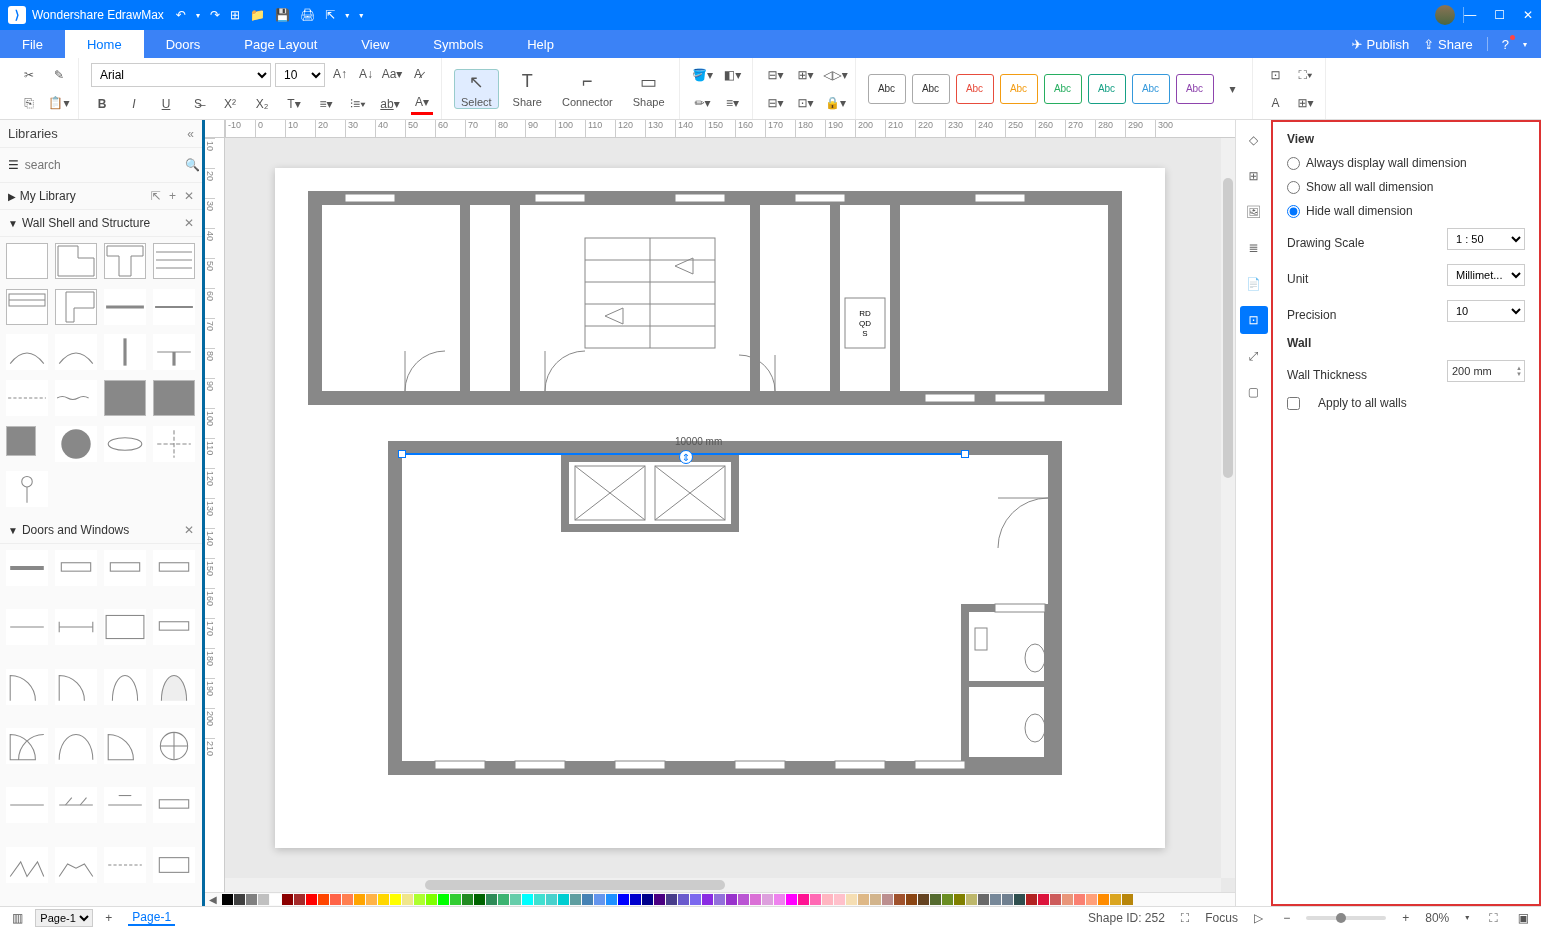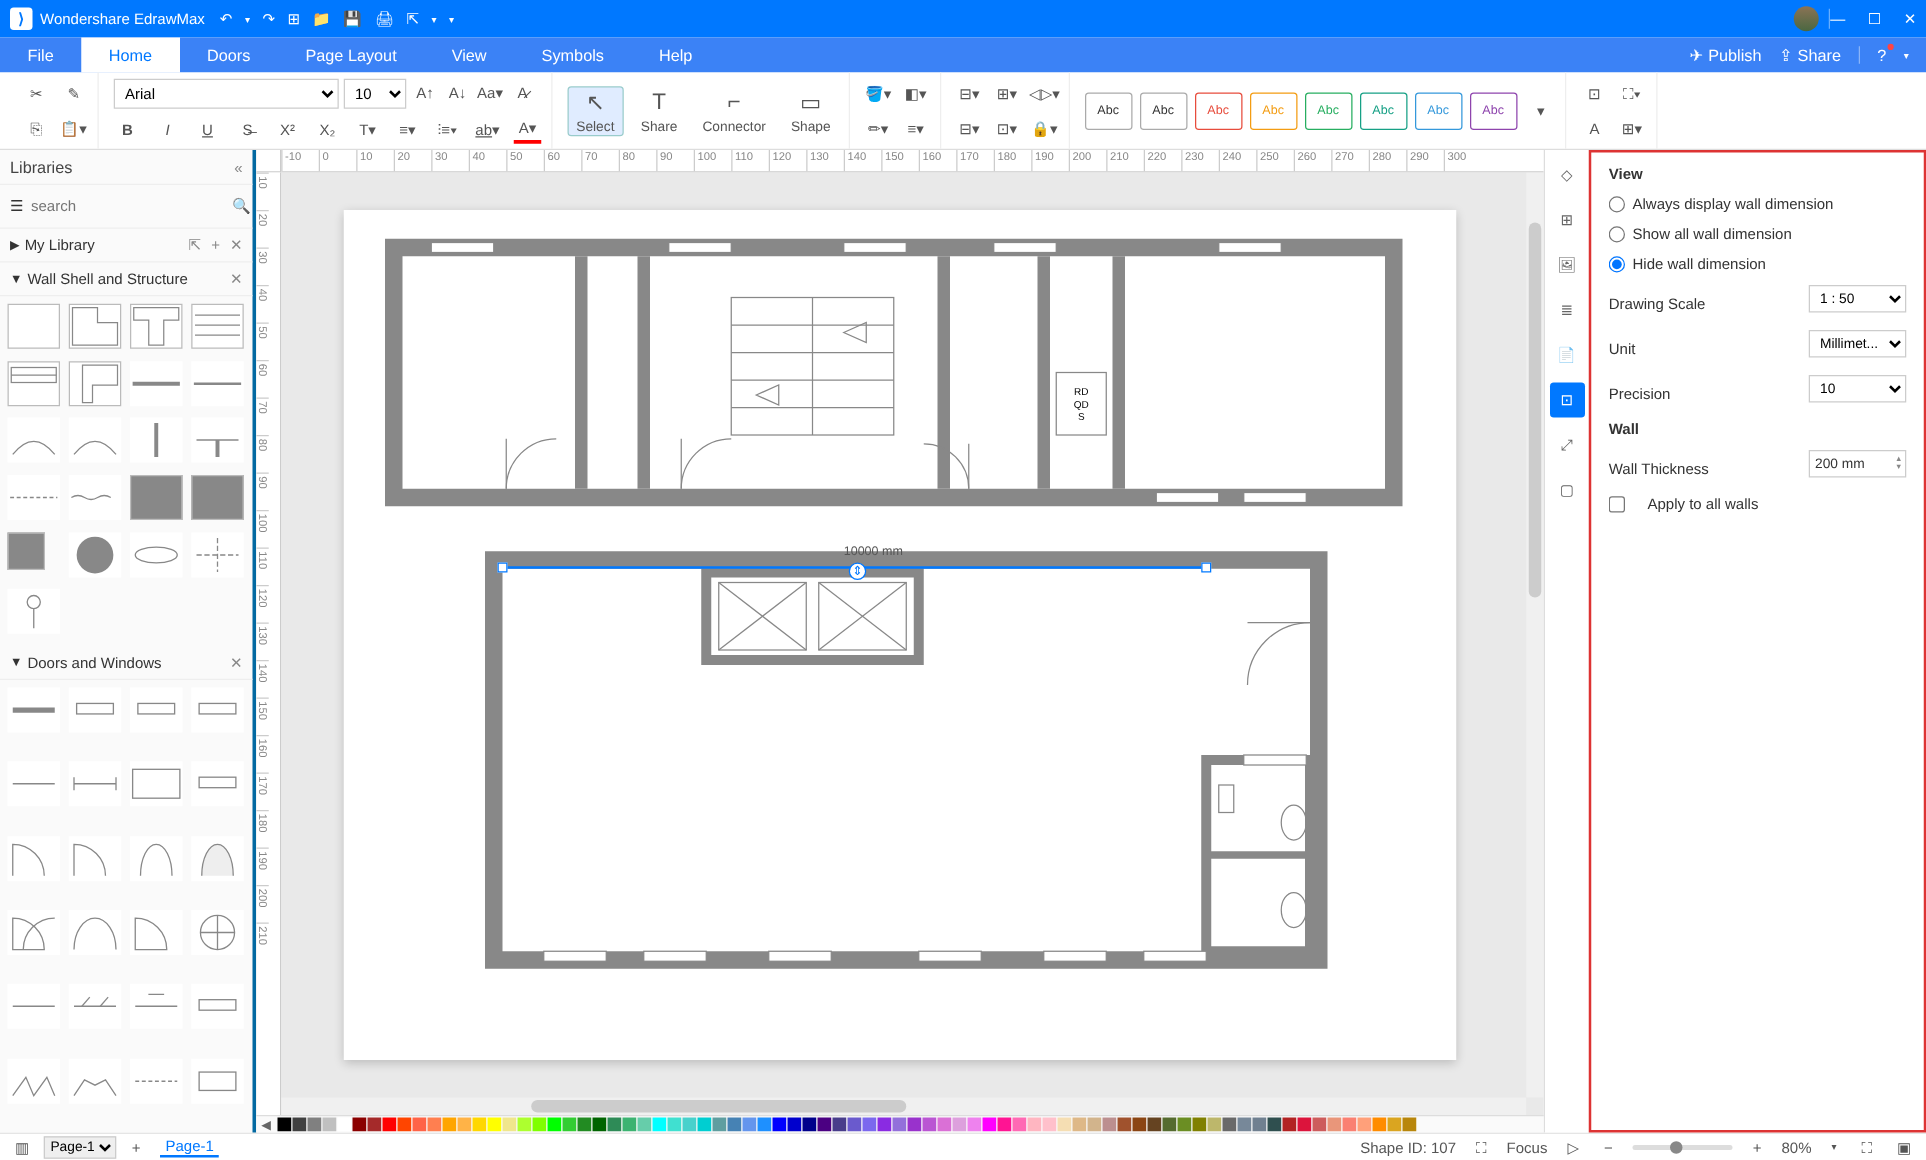--- a/index.html
+++ b/index.html
@@ -823,21 +823,21 @@
 </div>
 
 <div class="statusbar">
   <div class="pages">
     <span class="iconbtn">▥</span>
     <select style="border:1px solid #ccc;height:18px;font-size:11px"><option>Page-1</option></select>
     <span class="iconbtn">+</span>
   </div>
   <span class="page-tab">Page-1</span>
   <div class="spacer"></div>
-  <span>Shape ID: 107</span>
+  <span>Shape ID: 252</span>
   <span class="iconbtn">⛶</span>
   <span>Focus</span>
   <span class="iconbtn">▷</span>
   <span class="iconbtn">−</span>
   <div class="zoom-slider">
       <div class="knob"></div>
     </div>
   <span class="iconbtn">+</span>
   <span>80%</span>
   <span class="iconbtn" style="font-size:8px">▾</span>

